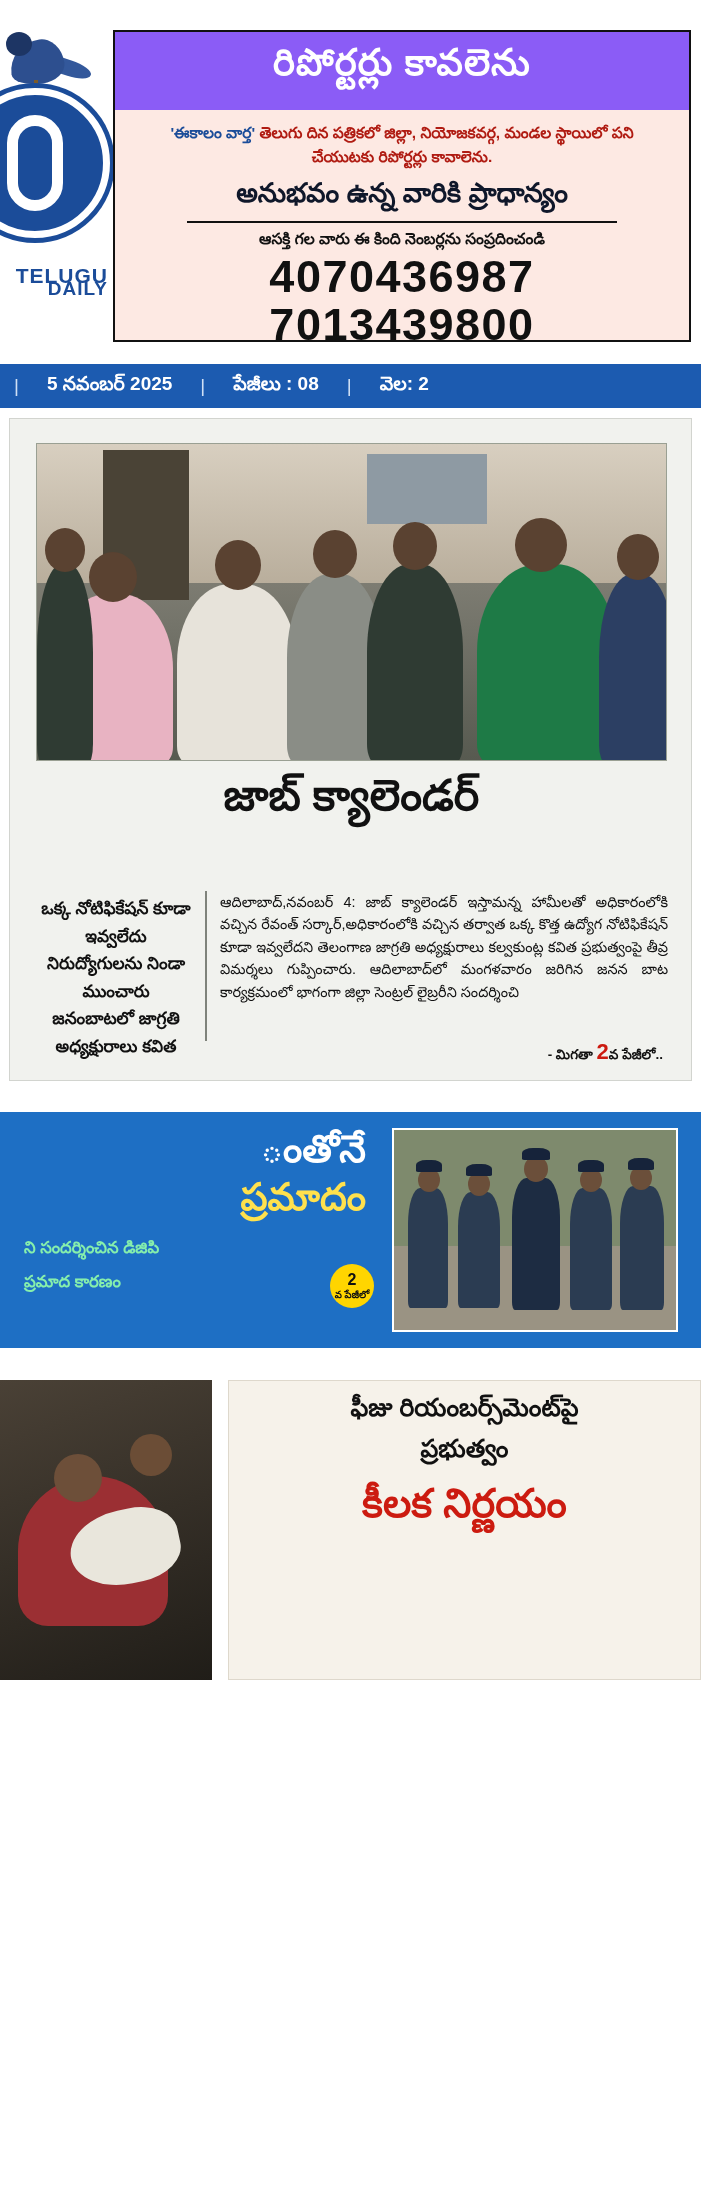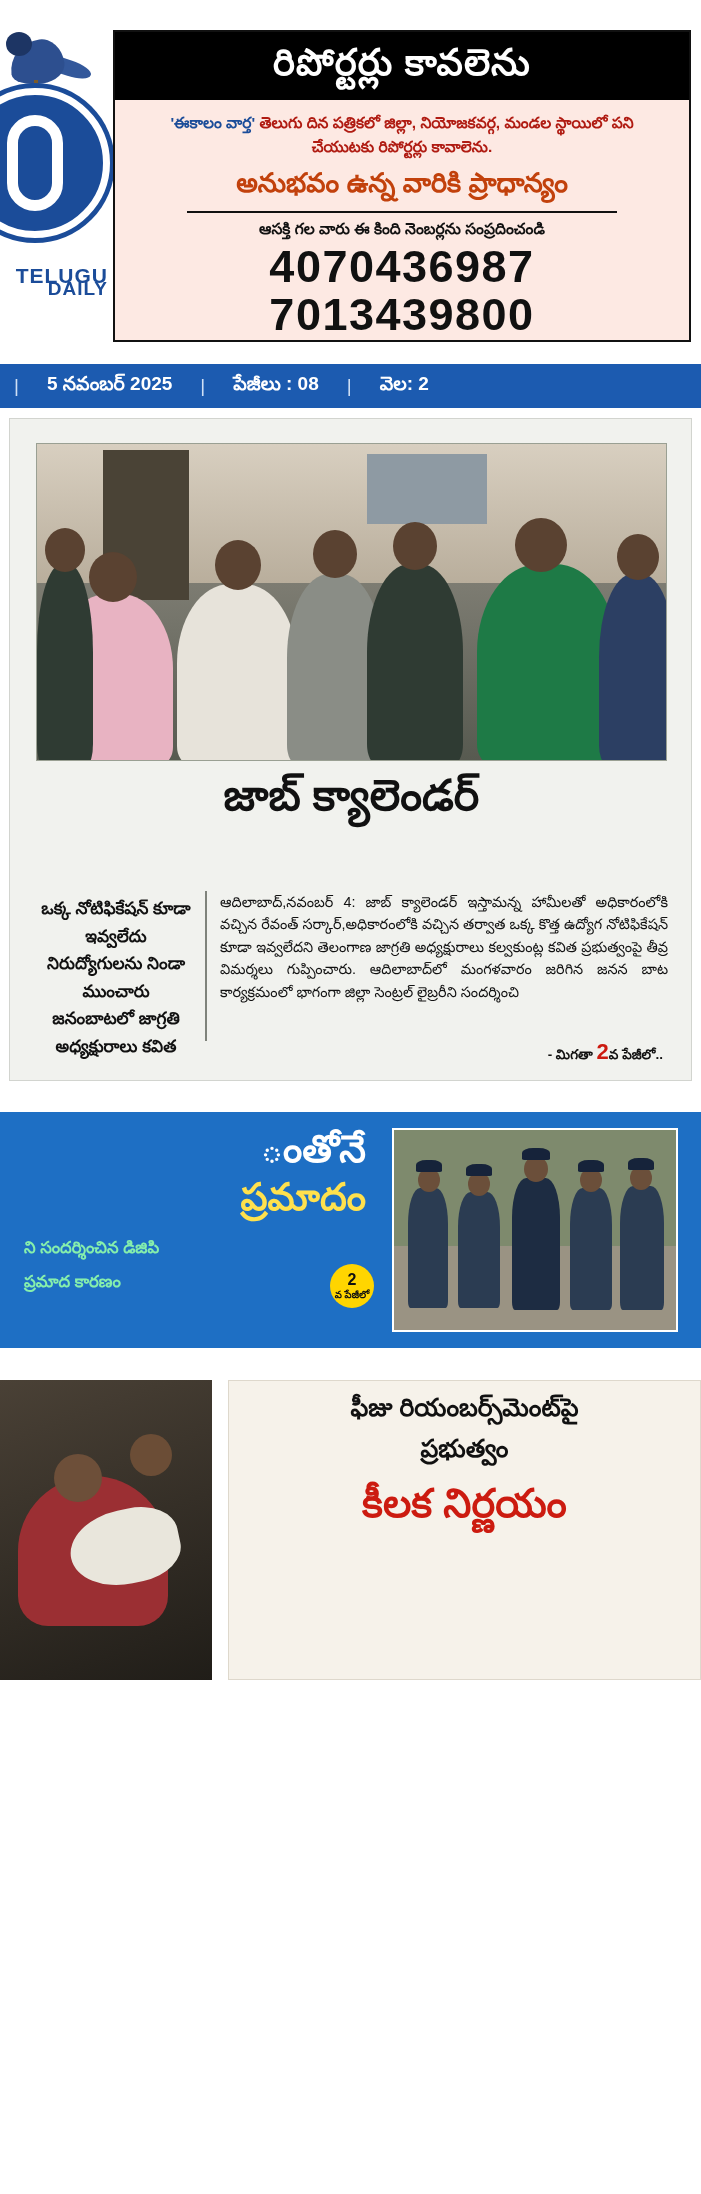--- a/index.html
+++ b/index.html
@@ -97,40 +97,40 @@
   
   .ad-box {
     position: absolute;
     left: 113px; top: 30px;
     width: 578px;
     height: 312px;
     background: #fde9e3;
     border: 2px solid #111111;
   }
   .ad-head {
-    background: #000000;
+    background: #8b5cf6;
     color: #ffffff;
     text-align: center;
     font-size: 37px;
     font-weight: bold;
-    padding: 10px 0 7px;
+    padding: 10px 0 17px;
     letter-spacing: 1px;
   }
   .ad-sub {
     text-align: center;
     color: #b01b12;
     font-size: 15.5px;
     font-weight: bold;
     line-height: 1.55;
     padding: 11px 28px 0;
   }
   .ad-sub .hl { color: #1b4c99; }
   .ad-red {
     text-align: center;
-    color: #c2410c;
+    color: #0f172a;
     font-size: 27px;
     font-weight: bold;
     padding: 9px 8px 4px;
   }
   .ad-rule {
     width: 430px;
     height: 2px;
     background: #111111;
     margin: 2px auto 0;
   }

